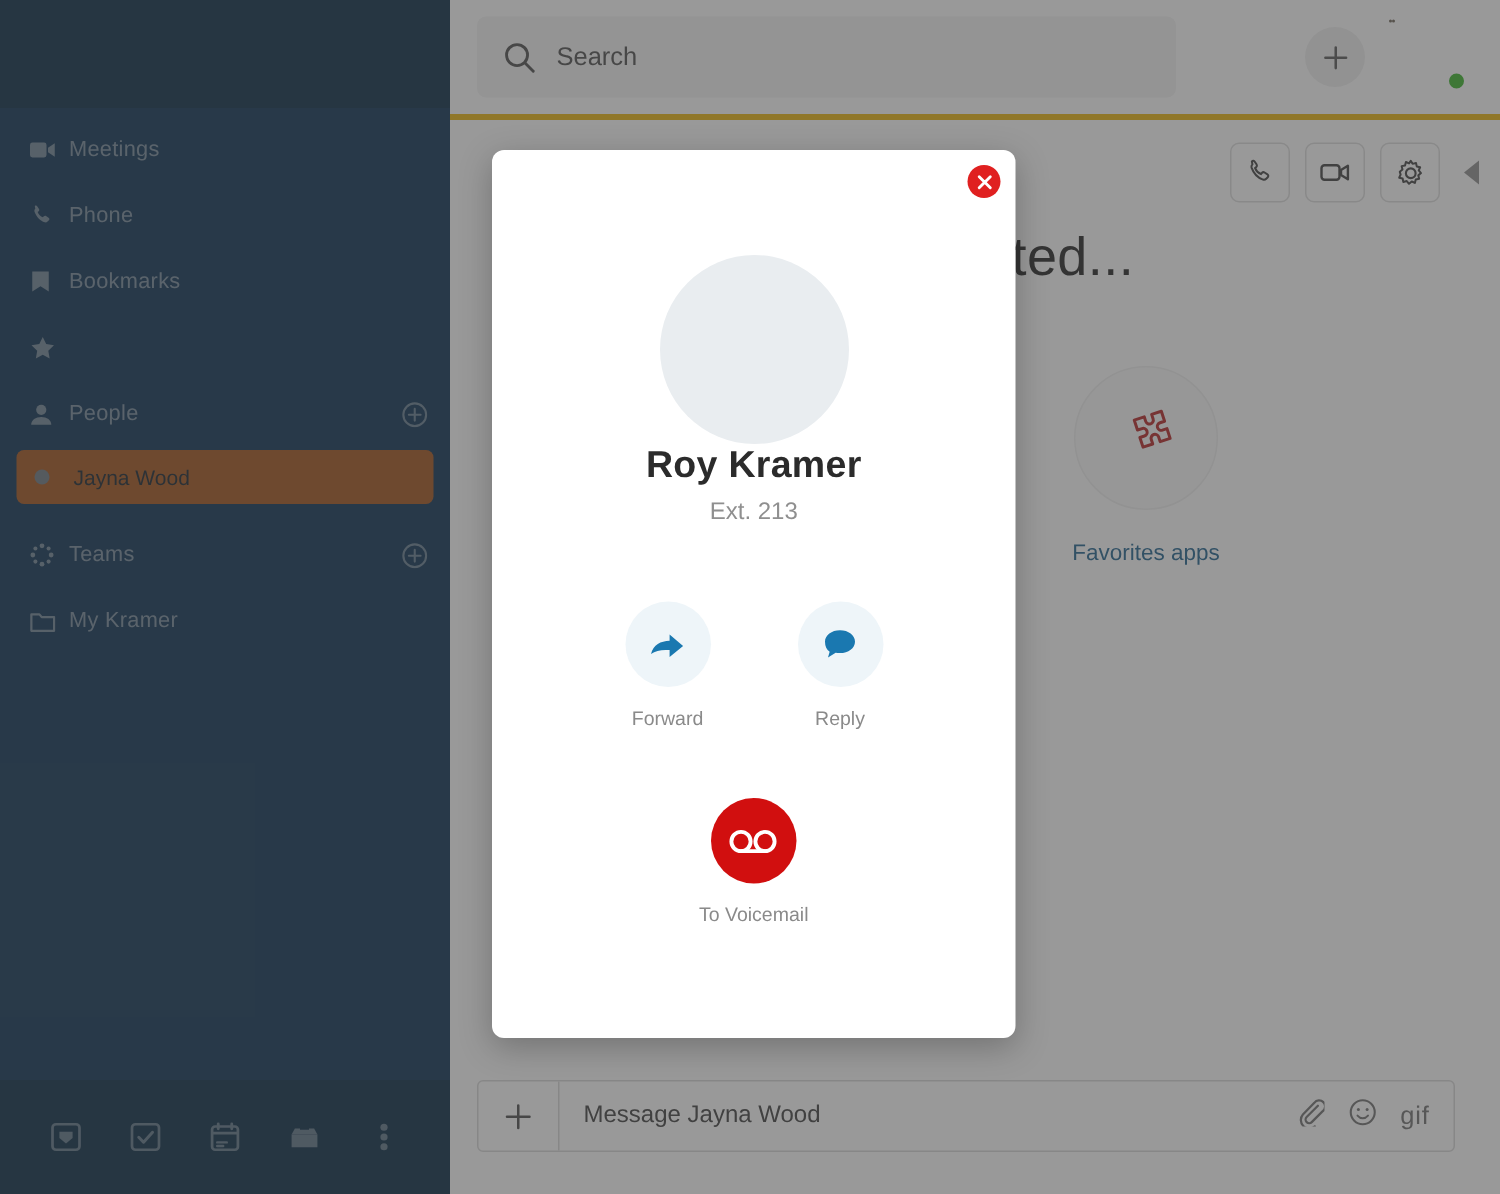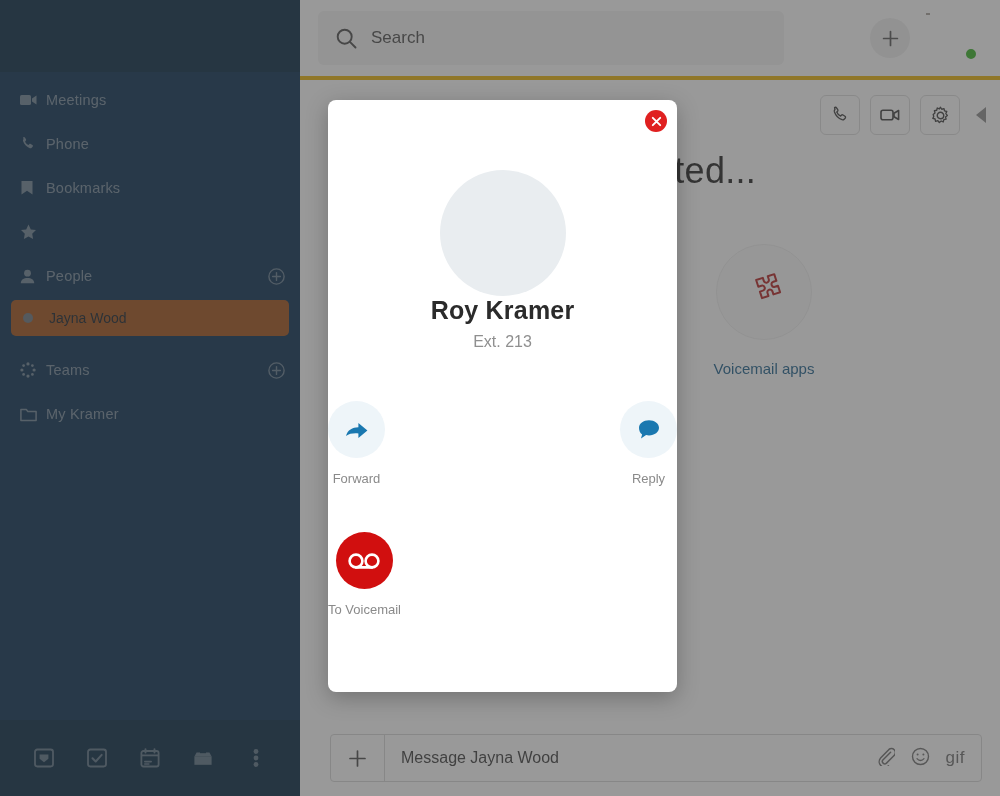--- a/index.html
+++ b/index.html
@@ -199,24 +199,24 @@
     background: #fbfbfb;
     border: 1px solid #efefef;
     display: flex; align-items: center; justify-content: center;
     margin-bottom: 20px;
   }
   .tile-label { color: #1b5f8c; font-size: 15px; }
 
   
   .composer-wrap {
     position: absolute;
-    left: 0; right: 0; bottom: 0;
+    left: 0; right: 12px; bottom: 0;
     height: 76px;
-    display: flex; align-items: flex-end;
-    padding: 0 18px 14px 30px;
+    display: flex; align-items: flex-start;
+    padding: 0 18px 14px 18px;
   }
   .composer {
     flex: 1 1 auto;
     height: 48px;
     border: 1px solid #d8d8d8;
     border-radius: 4px;
     display: flex; align-items: stretch;
     background: #fff;
   }
   .composer-plus {
@@ -289,21 +289,21 @@
     letter-spacing: .2px;
   }
   .caller-ext {
     margin-top: 8px;
     font-size: 16px;
     color: #8f8f8f;
   }
 
   .action-row {
     display: flex;
-    justify-content: space-between;
+    justify-content: center;
     gap: 58px;
     width: 100%;
   }
   .action-row.first { margin-top: 50px; }
   .action-row.second { margin-top: 46px; }
 
   .action {
     display: flex; flex-direction: column; align-items: center;
     cursor: pointer;
   }
@@ -557,21 +557,21 @@
               </svg>
           </span>
           <span class="tile-label">Assign a task</span>
         </div>
         <div class="tile">
           <span class="tile-circ">
             <svg width="42" height="42" viewBox="0 0 42 42">
               <path d="M16 7h7v3.2a2.6 2.6 0 105.2 0V7h6.8v7h-3.2a2.6 2.6 0 100 5.2H35V26h-7v-3.2a2.6 2.6 0 10-5.2 0V26H16v-6.8h3.2a2.6 2.6 0 100-5.2H16z" fill="none" stroke="#b32020" stroke-width="2" stroke-linejoin="round" transform="rotate(-18 21 17)"></path>
             </svg>
           </span>
-          <span class="tile-label">Voicemail apps</span>
+          <span class="tile-label">Favorites apps</span>
         </div>
       </div>
     </div>
 
     <div class="composer-wrap">
       <div class="composer">
         <span class="composer-plus">
           <svg width="19" height="19" viewBox="0 0 19 19">
               <path d="M9.5 2v15M2 9.5h15" stroke="currentColor" stroke-width="1.7" stroke-linecap="round"></path>
             </svg>

